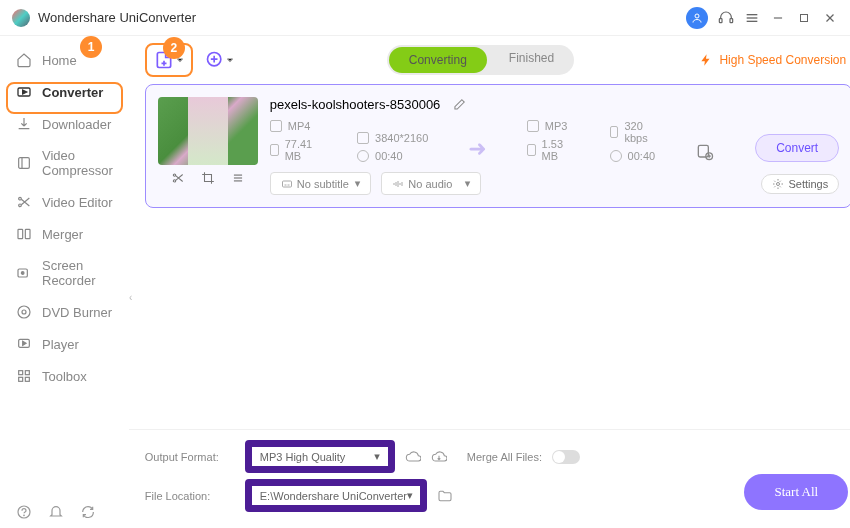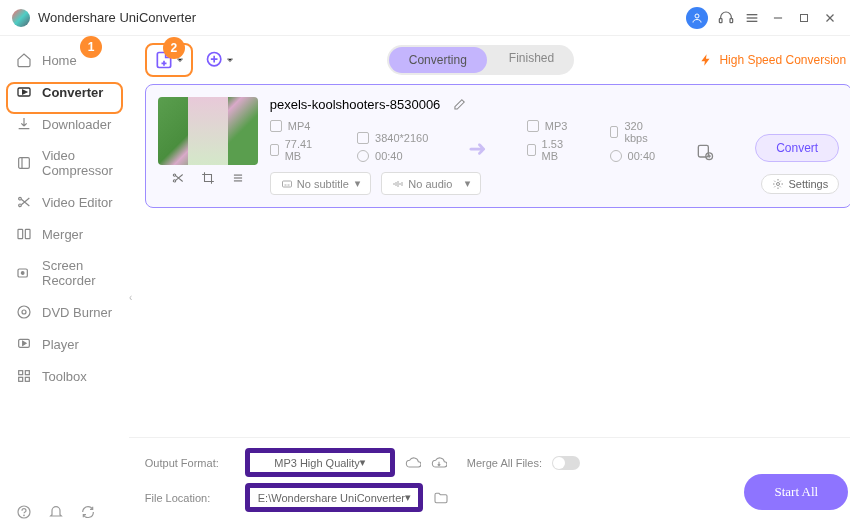--- a/index.html
+++ b/index.html
@@ -21,21 +21,21 @@
 .callout-2 { top: -6px; left: 18px; }
 .side-bottom { position: absolute; bottom: 8px; left: 16px; display: flex; gap: 16px; }
 .content { flex: 1; display: flex; flex-direction: column; position: relative; }
 .toolbar { height: 48px; display: flex; align-items: center; padding: 0 16px; gap: 12px; }
 .add-btn-wrap { position: relative; }
 .add-file-box { border: 2px solid #ff8c2e; border-radius: 8px; padding: 4px 6px; display: flex; align-items: center; }
 .add-file-icon { width: 22px; height: 22px; display: flex; align-items: center; justify-content: center; color: #7c5cff; }
 .add-url { display: flex; align-items: center; color: #7c5cff; }
 .pill-tabs { display: flex; background: #eaeaea; border-radius: 16px; overflow: hidden; font-size: 12px; margin-left: 140px; }
 .pill-tab { padding: 6px 20px; cursor: pointer; color: #888; }
-.pill-tab.active { background: #c4b5fd; border-radius: 16px; margin: 2px; color: #555; }
+.pill-tab.active { background: #84cc16; border-radius: 16px; margin: 2px; color: #555; }
 .hsc { margin-left: auto; display: flex; align-items: center; gap: 6px; color: #ff7a1a; font-size: 12px; cursor: pointer; padding-right: 6px; }
 .file-list { flex: 1; padding: 0 16px; overflow: auto; }
 .file-card { border: 1px solid #9d8cff; border-radius: 8px; background: #f9f8ff; padding: 12px; display: flex; gap: 12px; position: relative; }
 .thumb { width: 100px; height: 68px; background: linear-gradient(135deg, #5a9e4e 0%, #4a8e3e 40%, #d9a9c9 50%, #5a9e4e 70%); border-radius: 4px; position: relative; overflow: hidden; }
 .thumb::after { content:''; position:absolute; top:0; left:30%; width:40%; height:100%; background: linear-gradient(180deg, #e8c9d9, #d4e8c9); }
 .thumb-tools { display: flex; gap: 16px; justify-content: center; margin-top: 6px; }
 .thumb-tool { color: #777; cursor: pointer; }
 .file-body { flex: 1; }
 .file-name-row { display: flex; align-items: center; gap: 12px; font-size: 13px; color: #000000; margin-bottom: 8px; }
 .meta-grid { display: flex; gap: 40px; align-items: flex-end; }
@@ -44,21 +44,21 @@
 .meta-icon { width: 12px; height: 12px; border: 1px solid #bbb; border-radius: 2px; }
 .arrow-sep { color: #cbbef5; font-size: 22px; }
 .convert-btn { background: #efe9ff; border: 1px solid #c7b8ff; color: #6b4fff; padding: 6px 20px; border-radius: 16px; font-size: 12px; cursor: pointer; }
 .gear-col { width: 24px; display: flex; align-items: center; justify-content: center; }
 .file-controls { display: flex; align-items: center; gap: 10px; margin-top: 10px; }
 .dropdown { border: 1px solid #ddd; background: #fff; border-radius: 4px; padding: 4px 10px; font-size: 11px; color: #888; display: flex; align-items: center; gap: 6px; cursor: pointer; min-width: 100px; justify-content: space-between; }
 .settings-btn { border: 1px solid #ddd; background: #fff; border-radius: 12px; padding: 3px 10px; font-size: 11px; color: #666; display: flex; align-items: center; gap: 4px; cursor: pointer; margin-left: auto; }
 .footer { padding: 10px 16px; border-top: 1px solid #f0f0f0; font-size: 11px; color: #888; }
 .footer-row { display: flex; align-items: center; gap: 10px; margin-bottom: 6px; }
 .footer-label { width: 90px; }
-.footer-drop { border: 5px solid #4c1d95; border-radius: 4px; padding: 3px 8px; min-width: 150px; display: flex; justify-content: center; align-items: center; cursor: pointer; color: #666; }
+.footer-drop { border: 7px solid #4c1d95; border-radius: 4px; padding: 3px 8px; min-width: 150px; display: flex; justify-content: space-between; align-items: center; cursor: pointer; color: #666; }
 .toggle { width: 28px; height: 14px; background: #ddd; border-radius: 8px; position: relative; }
 .toggle::after { content: ''; position: absolute; width: 12px; height: 12px; background: #fff; border-radius: 50%; top: 1px; left: 1px; }
 .start-all { position: absolute; right: 20px; bottom: 18px; background: #8e74ff; color: #fff; padding: 10px 30px; border-radius: 20px; font-size: 13px; cursor: pointer; font-family: Liberation Serif, serif; }
 .foot-icon { color: #999; cursor: pointer; }
 .collapse-handle { position: absolute; left: -2px; top: 50%; width: 8px; height: 30px; display: flex; align-items: center; justify-content: center; color: #bbb; cursor: pointer; font-size: 10px; }
 svg { display: block; }
 </style>
 </head>
 <body>
 

